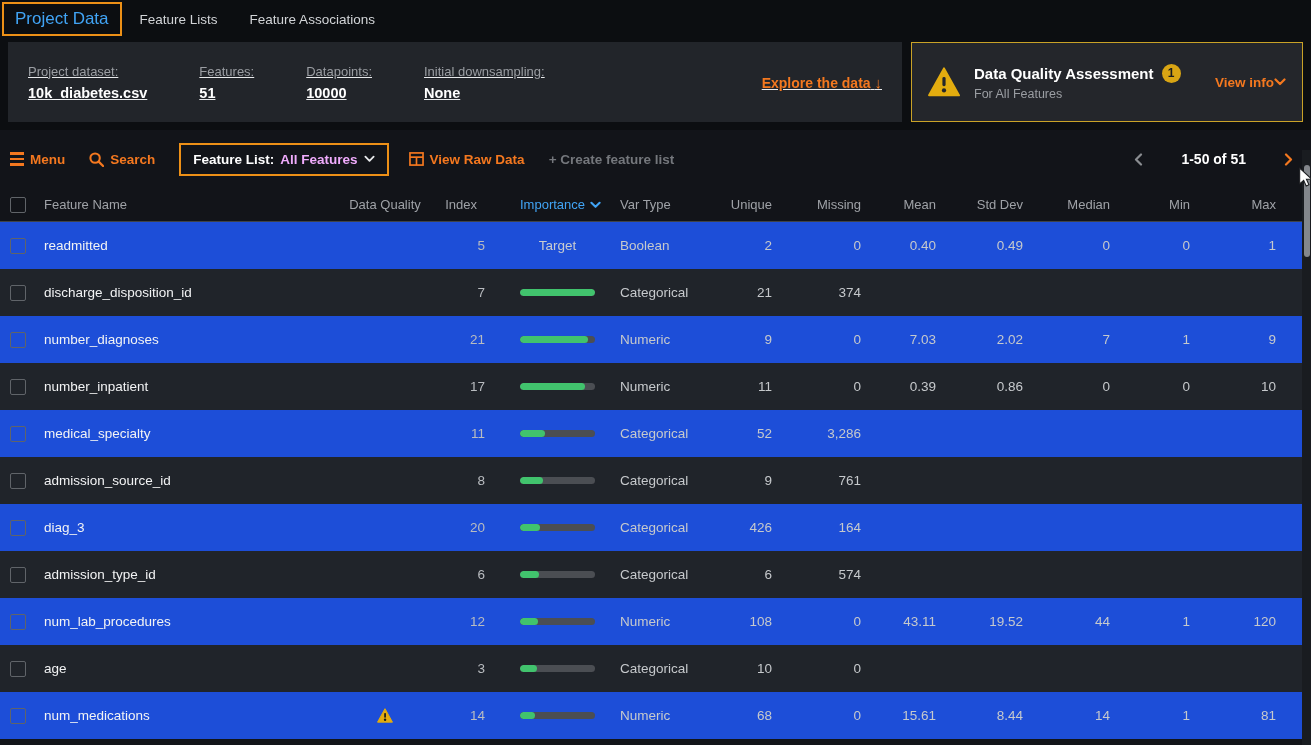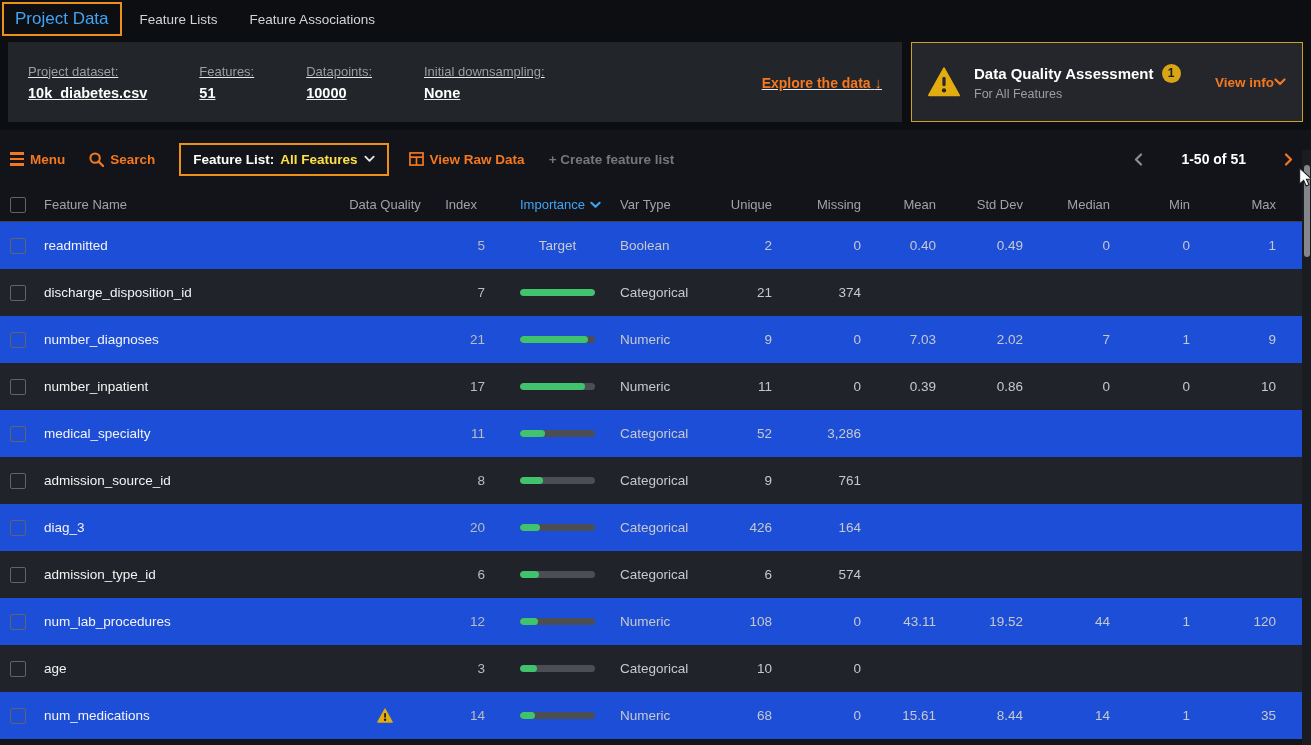--- a/index.html
+++ b/index.html
@@ -45,21 +45,21 @@
   .toolbar { height:58px; display:flex; align-items:center; padding:0 10px; }
   .tool-item { display:flex; align-items:center; gap:6px; color:#f4781f; font-weight:bold; font-size:13.5px; margin-right:24px; cursor:pointer; white-space:nowrap; }
   .tool-item.disabled { color:#74777c; cursor:default; }
   .hamburger { display:flex; flex-direction:column; gap:3px; }
   .hamburger span { display:block; width:14px; height:2.5px; background:#f4781f; }
   .flist-box {
     border:2px solid #ed9017; height:33px; display:flex; align-items:center;
     padding:0 12px; gap:6px; margin-right:20px; cursor:pointer; font-size:13.5px;
   }
   .flist-label { color:#ffffff; font-weight:bold; }
-  .flist-value { color:#fde047; font-weight:bold; }
+  .flist-value { color:#f0abfc; font-weight:bold; }
   .pagination { margin-left:auto; display:flex; align-items:center; gap:38px; margin-right:8px; }
   .page-range { color:#ffffff; font-weight:bold; font-size:14px; }
   .pg-chevron { cursor:pointer; display:flex; align-items:center; }
   
   .grid-row {
     display:grid;
     grid-template-columns:44px 1fr 110px 45px 127px 88px 80px 89px 75px 87px 87px 80px 86px 27px;
     align-items:center;
   }
   .thead { height:34px; color:#9fa2a7; font-size:13px; border-bottom:1px solid #3f4348; }
@@ -520,21 +520,21 @@
 
       </div>
     </div>
     <div class="cell-vartype">Numeric</div>
     <div class="cell-stat cell-right">68</div>
     <div class="cell-stat cell-right">0</div>
     <div class="cell-stat cell-right">15.61</div>
     <div class="cell-stat cell-right">8.44</div>
     <div class="cell-stat cell-right">14</div>
     <div class="cell-stat cell-right">1</div>
-    <div class="cell-stat cell-right">35</div>
+    <div class="cell-stat cell-right">81</div>
     <div></div>
   </div>
 </div>
 
   <div class="scroll-track">
     <div class="scroll-thumb"></div>
   </div>
 </div>
 
 <svg class="mouse-cursor" width="18" height="20" viewBox="0 0 14 19">

